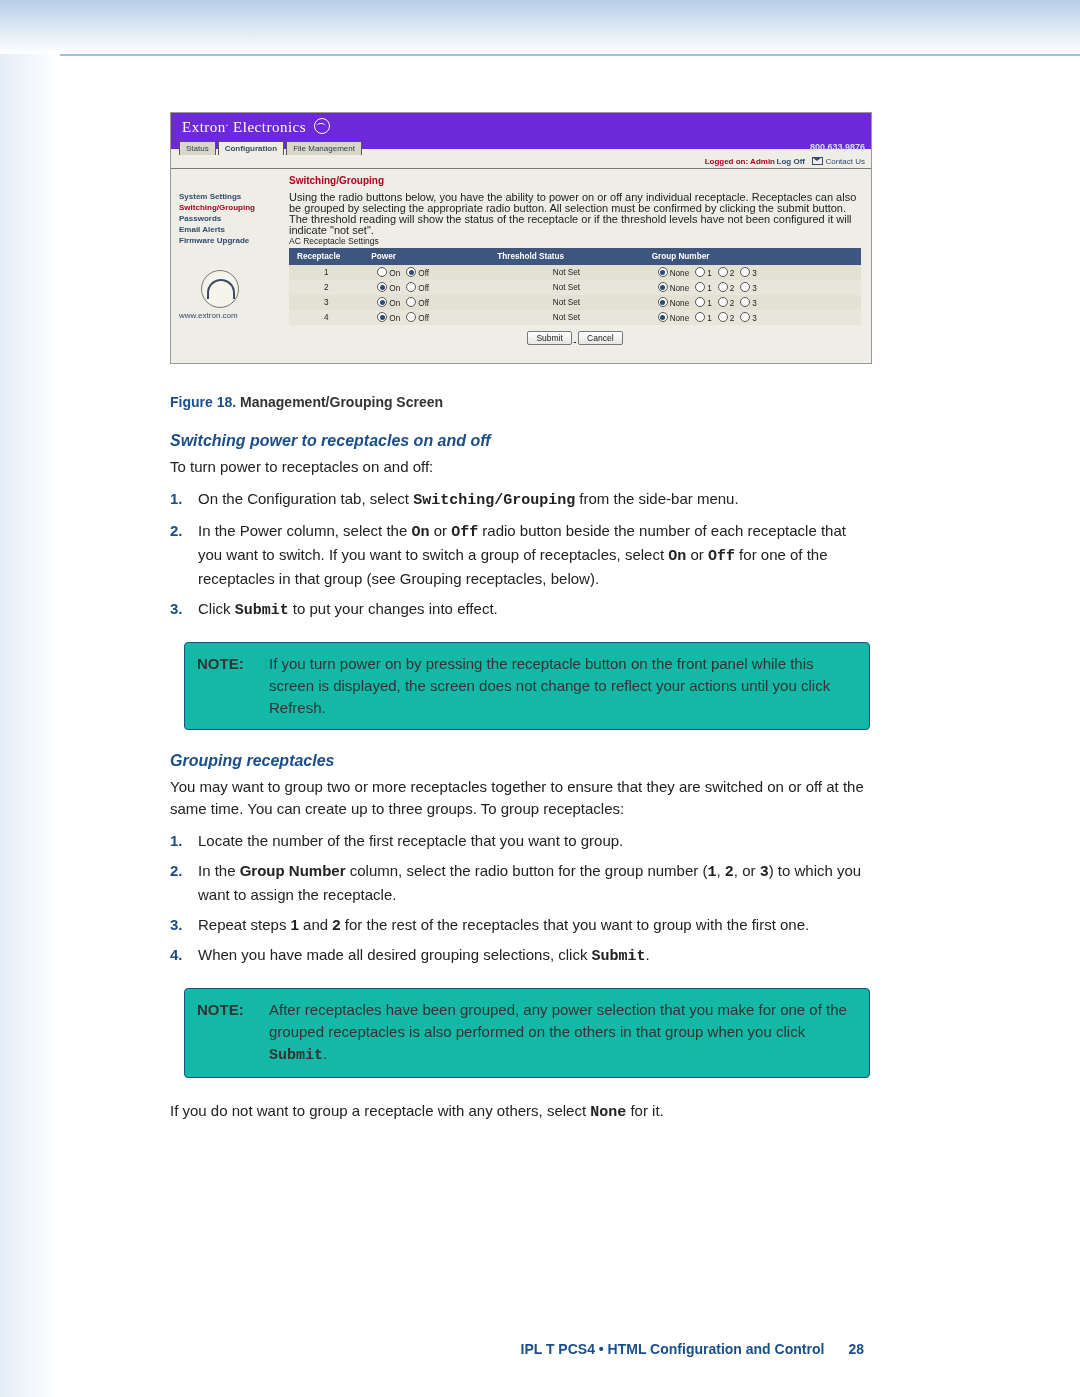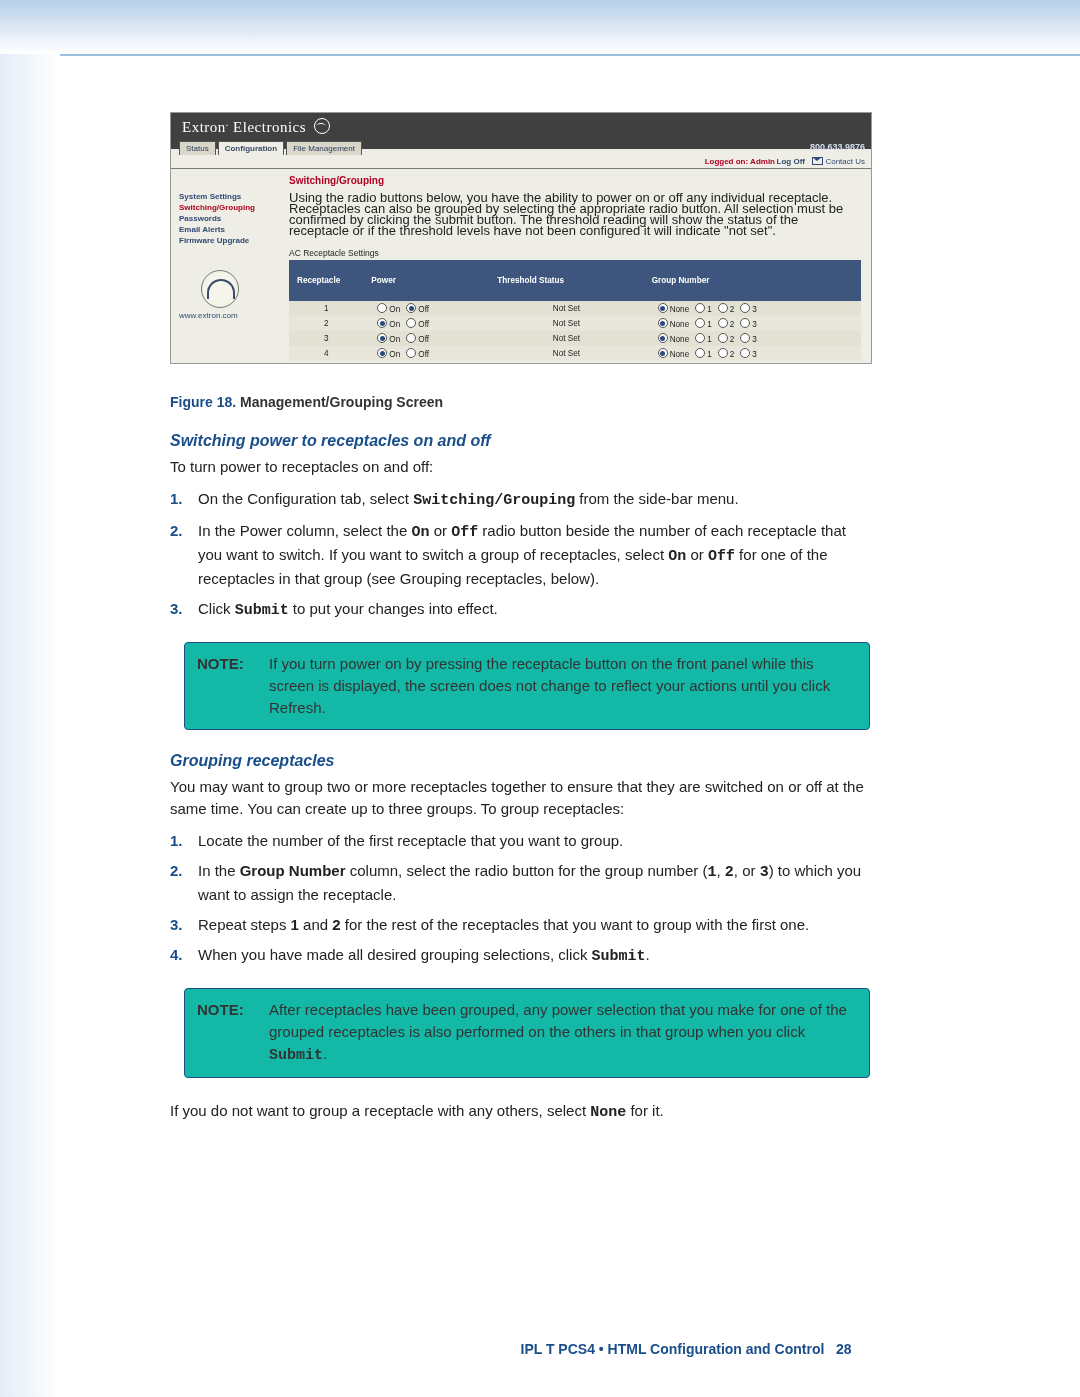--- a/index.html
+++ b/index.html
@@ -3,21 +3,21 @@
 <meta charset="utf-8">
 <style>
   body { margin:0; padding:0; font-family: Verdana, Arial, sans-serif; background:#fff; color:#333; }
   .page { width:1080px; height:1397px; position:relative; background:#fff; }
   .top-gradient { position:absolute; left:0; top:0; width:1080px; height:54px; background:linear-gradient(to bottom,#b7cfe9 0%,#ffffff 100%); border-bottom:2px solid #9fbfe0;}
   .top-gradient::after { content:""; position:absolute; left:0; right:0; top:52px; height:2px; background:#ffffff;}
   .content { position:absolute; left:170px; top:112px; width:700px; }
 
   
   .shot-wrap { width:700px; height:250px; background:#efeee6; border:1px solid #999; position:relative; font-family: Verdana, Arial, sans-serif; font-size:8px; color:#222; overflow:hidden;}
-  .shot-header { background:#404040; color:#fff; height:36px; }
+  .shot-header { background:#6d28d9; color:#fff; height:36px; }
   .shot-header .brand { position:absolute; left:11px; top:4px; font-family: Georgia, 'Times New Roman', serif; font-size:15px; letter-spacing:0.5px; }
   .shot-header .brand .dot { font-size:10px; vertical-align:super; }
   .shot-header .brand-icon { display:inline-block; width:14px; height:14px; border:1.2px solid #fff; border-radius:50%; margin-left:4px; vertical-align:-2px; position:relative;}
   .shot-header .brand-icon::before { content:""; position:absolute; width:10px; height:5px; border-top:1.2px solid #fff; border-radius:50%; top:4px; left:1px;}
   .tabbar { position:absolute; left:8px; top:28px; display:flex; }
   .tab { font-size:8px; padding:2px 6px 3px 6px; border:1px solid #555; border-bottom:none; background:#d9d7ca; margin-right:2px; color:#2b3a55; }
   .tab.active { background:#efeee6; font-weight:bold; color:#3b4a66;}
   .tab-strip { position:absolute; left:0; right:0; top:42px; height:0; border-top:1px solid #666;}
   .phone { position:absolute; right:6px; top:29px; font-size:9px; color:#d4def0; font-weight:bold;}
   .bar2 { position:absolute; left:0; right:0; top:42px; height:13px; background:#efeee6; border-bottom:1px solid #7a7a7a;}
@@ -30,24 +30,24 @@
 
   .sidebar { position:absolute; left:8px; top:78px; width:92px; font-size:8px; color:#304a73; font-weight:bold; line-height:11px;}
   .sidebar div { margin-bottom:0px;}
   .sb-active { color:#b00020; }
   .seal { width:36px; height:36px; border-radius:50%; background:radial-gradient(circle,#f5f5ec 60%,#e0dfd3 100%); border:1px solid #7a7a7a; margin:24px 0 4px 22px; position:relative;}
   .seal::before {content:""; position:absolute; left:5px; top:8px; width:24px; height:18px; border:2px solid #3b4a66; border-bottom:none; border-radius:14px 14px 0 0;}
   .sb-url { font-size:8px; color:#304a73; width:80px; margin-top:2px; font-weight:normal;}
 
   .main-panel { position:absolute; left:118px; top:62px; right:10px; }
   .mp-title { color:#b00020; font-weight:bold; font-size:10px; margin-bottom:6px; display:block;}
-  .mp-text { font-size:13px; line-height:11px; color:#222; margin-bottom:12px;}
+  .mp-text { font-size:11px; line-height:11px; color:#222; margin-bottom:0;}
   .tbl-title { font-weight:normal; font-size:8.5px; margin-bottom:2px;}
   table.rsettings { width:100%; border-collapse:collapse; font-size:8.2px; }
-  table.rsettings thead td { background:#3e567d; color:#fff; font-weight:bold; padding:16px 8px; }
+  table.rsettings thead td { background:#3e567d; color:#fff; font-weight:bold; padding:4px 8px; }
   table.rsettings tbody td { background:#e3e1d3; padding:2px 8px; text-align:center; color:#222;}
   table.rsettings tbody tr:nth-child(even) td { background:#e8e6da; }
   .radio { display:inline-block; width:8px; height:8px; border:1px solid #555; border-radius:50%; vertical-align:-1px; margin:0 2px 0 6px; background:#fff; position:relative;}
   .radio.sel::before{content:"";position:absolute;left:1.5px;top:1.5px;width:5px;height:5px;background:#2a4a7a;border-radius:50%;}
   .btnrow { text-align:center; margin:6px 0;text-decoration:underline;}
   .wbtn { display:inline-block; font-size:8.5px; padding:1px 8px; border:1px solid #777; background:linear-gradient(#fff,#e6e6e6); border-radius:2px; margin:0 2px;}
   .refresh-row { text-align:right; margin-top:2px; padding-right:4px;}
   .refresh-row .ricon{ display:inline-block; width:9px; height:9px; border:1.2px solid #0a0; border-radius:50%; border-top-color:transparent; vertical-align:-1px; margin-right:2px;}
 
   
@@ -56,21 +56,21 @@
   .h3 { color:#1a4e8a; font-style:italic; font-weight:bold; font-size:16px; margin:6px 0 6px 0;}
   .body { font-size:15px; line-height:22px; color:#222; margin:0 0 10px 0;}
   ol.steps { list-style:none; padding:0; margin:4px 0 12px 0; counter-reset:step;}
   ol.steps > li { position:relative; padding:0 0 8px 28px; font-size:15px; line-height:22px; color:#222; counter-increment:step;}
   ol.steps > li::before { content:counter(step) "."; position:absolute; left:0; top:0; color:#1a4e8a; font-weight:bold;}
   .mono { font-family: "Courier New", monospace; font-weight:bold; }
   .b { font-weight:bold; }
   .note { border:1.5px solid #1a4e8a; border-radius:4px; padding:10px 12px 10px 84px; margin:8px 0 22px 14px; font-size:15px; line-height:22px; position:relative; background:#14b8a6;}
   .note .label { position:absolute; left:12px; top:10px; font-weight:bold; }
   .footer-line { position:absolute; right:216px; bottom:40px; font-size:14px; color:#1a4e8a; font-weight:bold;}
-  .footer-line .pn { display:inline-block; width:28px; text-align:left; color:#1a4e8a;}
+  .footer-line .pn { display:inline-block; width:28px; text-align:right; color:#1a4e8a;}
   .lbar { position:absolute; left:0; top:54px; bottom:0; width:60px; background:linear-gradient(to right,#e4edf7,#ffffff);}
 </style>
 </head>
 <body>
 
 <div class="page">
   <div class="top-gradient"></div>
   <div class="lbar"></div>
 
   <div class="content">
@@ -147,23 +147,20 @@
                 <td style="text-align: left;"><span class="radio sel"></span>On<span class="radio"></span>Off</td>
                 <td>Not Set</td>
                 <td style="text-align: left;"><span class="radio sel"></span>None<span class="radio"></span>1<span class="radio"></span>2<span class="radio"></span>3</td>
               </tr>
             </tbody>
         </table>
         <div class="btnrow">
           <span class="wbtn">Submit</span>
           <span class="wbtn">Cancel</span>
         </div>
-        <div class="refresh-row">
-          <span class="wbtn"><span class="ricon"></span><span>Refresh</span></span>
-        </div>
       </div>
     </div>
 
     <div class="figcap">
       <span style="color:#1a4e8a">Figure 18. </span><span>Management/Grouping Screen</span>
     </div>
 
     <div class="h3">Switching power to receptacles on and off</div>
     <p class="body">To turn power to receptacles on and off:</p>
     <ol class="steps">

